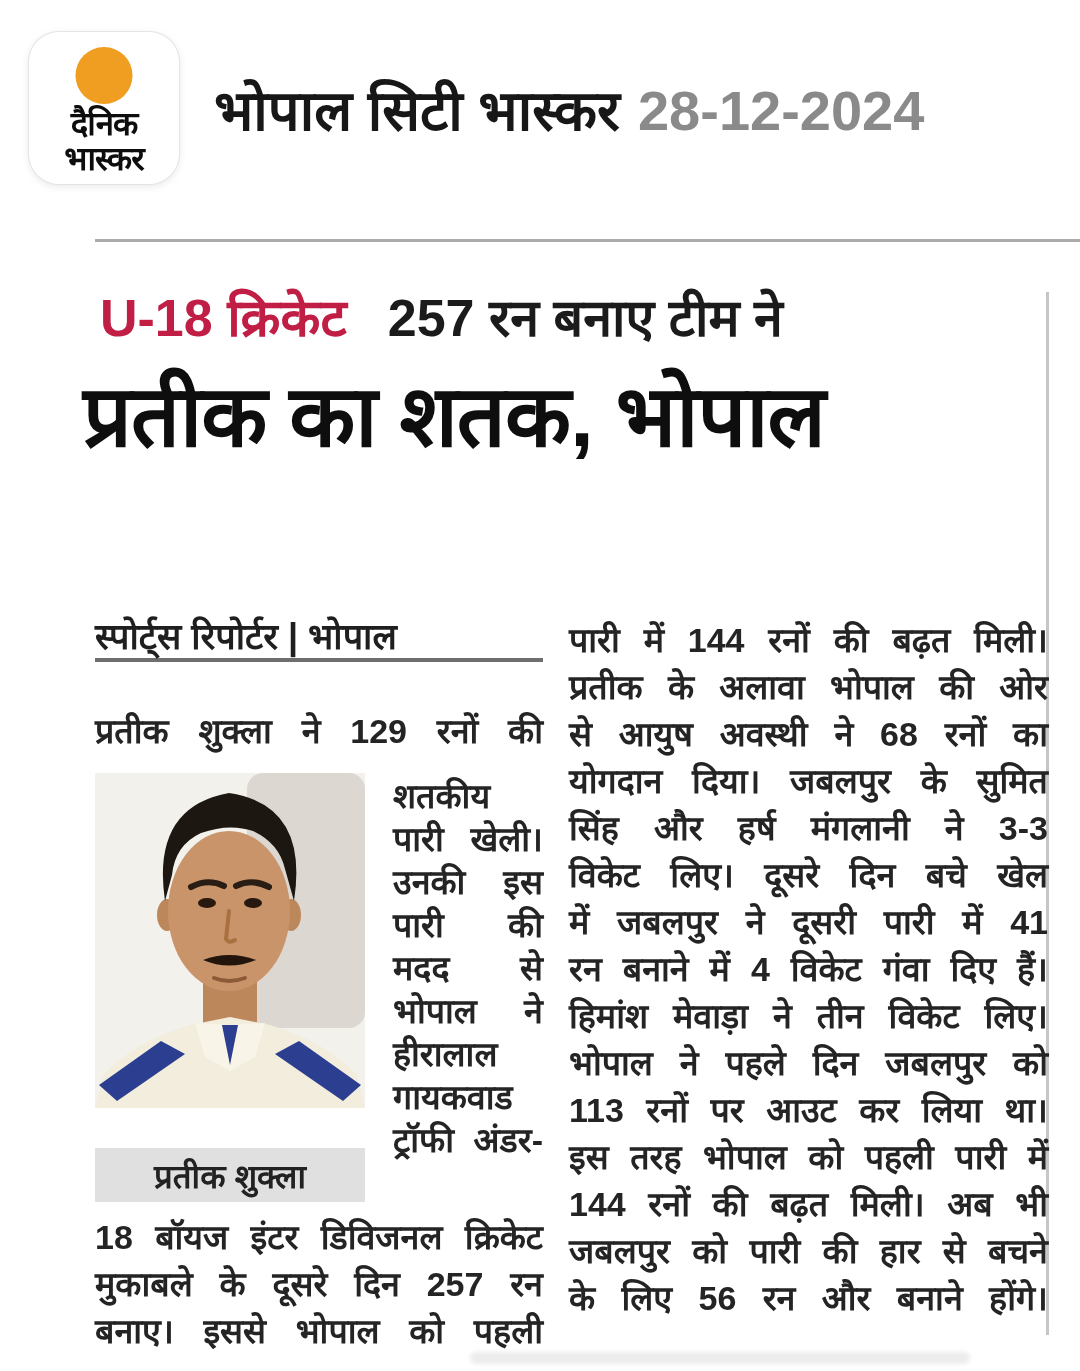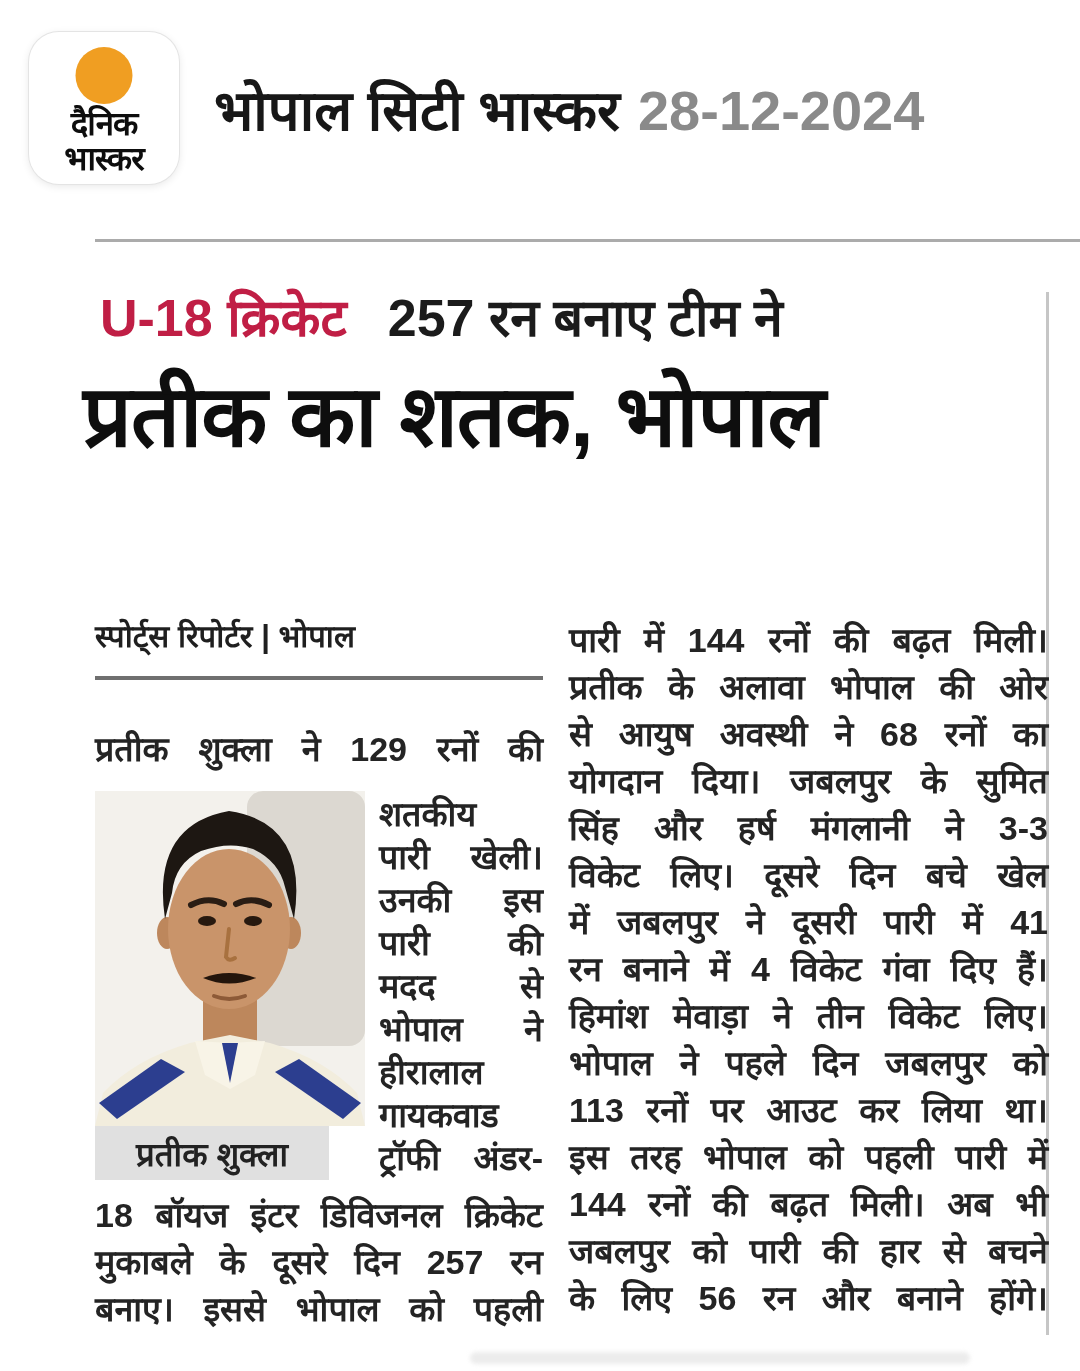--- a/index.html
+++ b/index.html
@@ -29,35 +29,35 @@
     white-space:nowrap; }
   .kicker-tag { color:var(--kicker-red,#c01e45); margin-right:41px; }
   .kicker-rest { color:#1b1b1b; }
   .headline { position:absolute; left:83px; top:360px; width:910px;
     font-size:86px; line-height:113px; font-weight:800; color:#0e0e0e; letter-spacing:-1px; }
 
   .columns { position:absolute; left:95px; top:617px; width:953px; display:flex; gap:26px; }
   .col-left { width:448px; flex:0 0 448px; }
   .col-right { width:479px; flex:1; }
 
-  .byline { font-size:31px; font-weight:700; color:#1f1f1f; line-height:40px;
-    padding-bottom:19px; border-bottom:4px solid #6f6f6f; margin-bottom:46px; }
+  .byline { font-size:36px; font-weight:700; color:#1f1f1f; line-height:40px;
+    padding-bottom:1px; border-bottom:4px solid #6f6f6f; margin-bottom:46px; }
 
   .bl { font-size:34px; line-height:47px; font-weight:700; color:#242424;
     text-align:justify; text-align-last:justify; }
   .wl { font-size:34px; line-height:43px; font-weight:700; color:#242424;
     text-align:justify; text-align-last:justify; }
 
   .photo-row { display:flex; margin-top:18px; }
   .photo-block { width:270px; flex:0 0 270px; }
   .photo-img { display:block; width:270px; height:335px; }
-  .photo-cap { width:234px; height:54px; background:var(--caption-bg,#e0e0e0);
+  .photo-cap { width:270px; height:54px; background:var(--caption-bg,#e0e0e0);
     display:flex; align-items:center; justify-content:center;
-    font-size:33px; font-weight:700; color:#222; }
-  .wrap-col { flex:1; padding-left:14px; padding-top:2px; }
+    font-size:33px; font-weight:700; color:#222;margin-top:40px; }
+  .wrap-col { flex:1; padding-left:28px; padding-top:2px; }
   .bottom-lines { margin-top:12px; }
 
   .bottom-smudge { position:absolute; left:470px; top:1352px; width:500px; height:12px;
     background:#ececec; border-radius:6px; filter:blur(2px); }
 </style>
 </head>
 <body>
 
 <div class="page">
 

